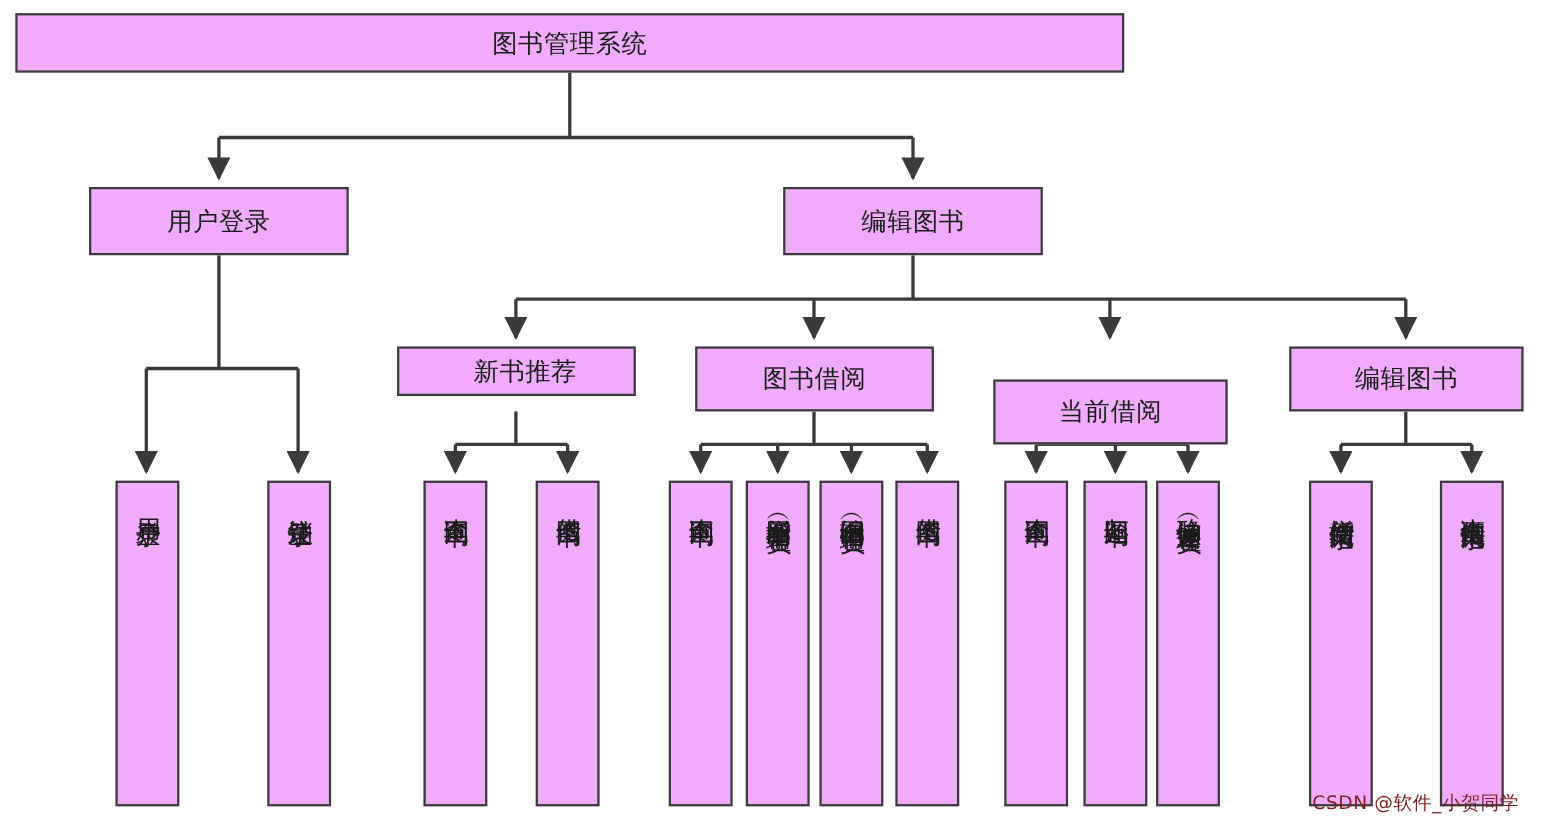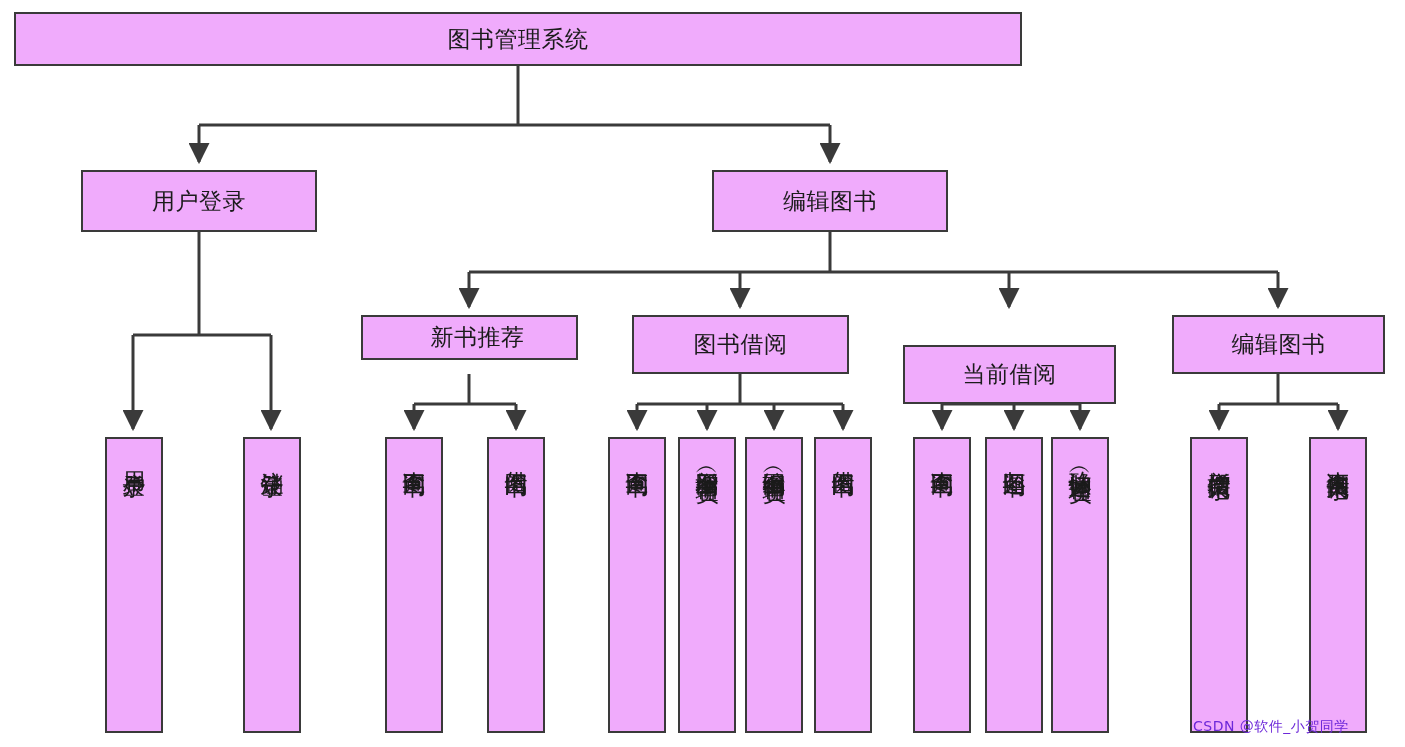--- a/index.html
+++ b/index.html
@@ -47,22 +47,22 @@
     writing-mode: vertical-rl;
     text-orientation: upright;
     font-size: 23px;
     line-height: 1.08;
     letter-spacing: 1.5px;
     white-space: nowrap;
     color: #1b1b1b;
   }
   .watermark {
     position: absolute;
-    font-size: 14px;
-    color: #6d28d9;
+    font-size: 17px;
+    color: #7f1d1d;
     white-space: nowrap;
     letter-spacing: 0.5px;
   }
 </style>
 </head>
 <body>
 
 <div id="canvas">
 
   <svg id="wires" viewBox="0 0 1405 747" xmlns="http://www.w3.org/2000/svg">

